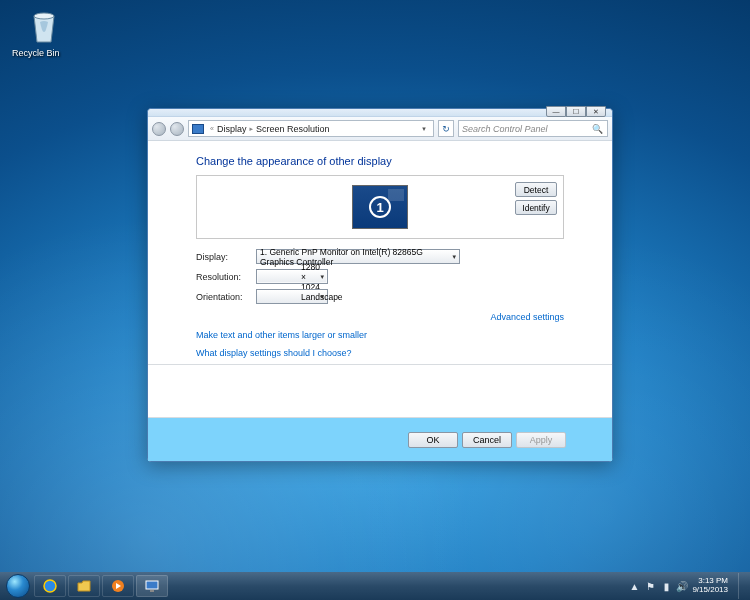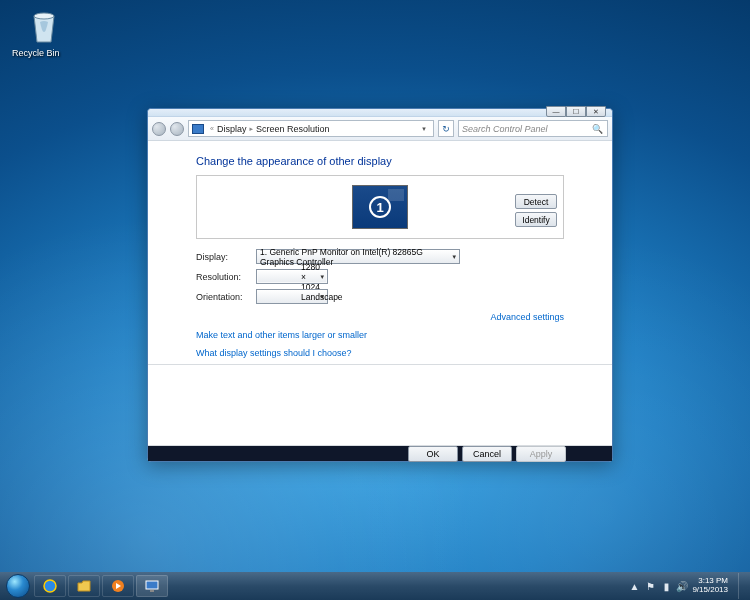--- a/index.html
+++ b/index.html
@@ -58,41 +58,41 @@
 .searchbox .mag { margin-left:auto; color:#2a6aaa; font-style:normal; }
 
 .content {
   flex:1; padding:14px 48px 0 48px; overflow:hidden;
 }
 .heading { color:#003399; font-size:11px; margin-bottom:8px; }
 
 .preview {
   border:1px solid #c8c8c8; height:64px; display:flex; align-items:center; justify-content:center; position:relative; margin-bottom:10px;
 }
-.preview-buttons { position:absolute; right:6px; top:18px; display:flex; flex-direction:column; gap:3px; }
+.preview-buttons { position:absolute; right:6px; top:6px; display:flex; flex-direction:column; gap:3px; }
 .pbtn { width:42px; height:15px; font-size:8.5px; border:1px solid #8a96a4; background:linear-gradient(#f5f7f9,#dde3ea); border-radius:2px; cursor:pointer; }
 .monitor-thumb {
   width:56px; height:44px; background:linear-gradient(#1a4a8a,#0a3a7a); border:1px solid #666; position:relative; display:flex; align-items:center; justify-content:center;
 }
 .monitor-thumb .num { width:22px; height:22px; border:2px solid #fff; border-radius:50%; color:#fff; font-size:13px; font-weight:bold; display:flex; align-items:center; justify-content:center; }
 .monitor-thumb::after { content:""; position:absolute; right:3px; top:3px; width:16px; height:12px; background:rgba(255,255,255,0.15); }
 
 .formrow { display:flex; align-items:center; margin-bottom:5px; }
 .formrow label { width:60px; font-size:9px; color:#222; }
 .sel { height:15px; border:1px solid #8a96a4; background:linear-gradient(#fff,#e8ecf0); font-size:8.5px; padding:0 14px 0 3px; position:relative; display:flex; align-items:center; cursor:pointer; }
 .sel::after { content:"▾"; position:absolute; right:3px; font-size:7px; color:#333; }
 .sel.wide { width:204px; }
 .sel.mid { width:72px;padding-left:44px; }
 .sel.shadow { box-shadow:inset 0 0 0 1px rgba(255,255,255,0.6); }
 
 .linkline { font-size:9px; color:#0066cc; margin-top:8px; cursor:pointer; }
 .linkline.right { text-align:right; margin-bottom:6px; }
 .hrline { height:1px; background:#d8dce0; margin:6px -48px 0 -48px; }
 
-.footer { height:16px; display:flex; align-items:center; justify-content:flex-end; gap:4px; padding:0 46px; background:#0f172a; border-top:1px solid #d8dce0; }
+.footer { height:44px; display:flex; align-items:center; justify-content:flex-end; gap:4px; padding:0 46px; background:#7dd3fc; border-top:1px solid #d8dce0; }
 .fbtn { width:50px; height:16px; font-size:9px; border:1px solid #8a96a4; background:linear-gradient(#f5f7f9,#dde3ea); border-radius:2px; cursor:pointer; }
 .fbtn.disabled { color:#999; border-color:#c0c6cc; cursor:default; }
 
 
 .taskbar {
   position:absolute; bottom:0; left:0; right:0; height:28px;
   background:linear-gradient(#4a6a88 0%, #2a4a68 50%, #1a3a58 100%);
   display:flex; align-items:center; padding:0 4px;
 }
 .start { width:28px; height:28px; display:flex; align-items:center; justify-content:center; cursor:pointer; }

